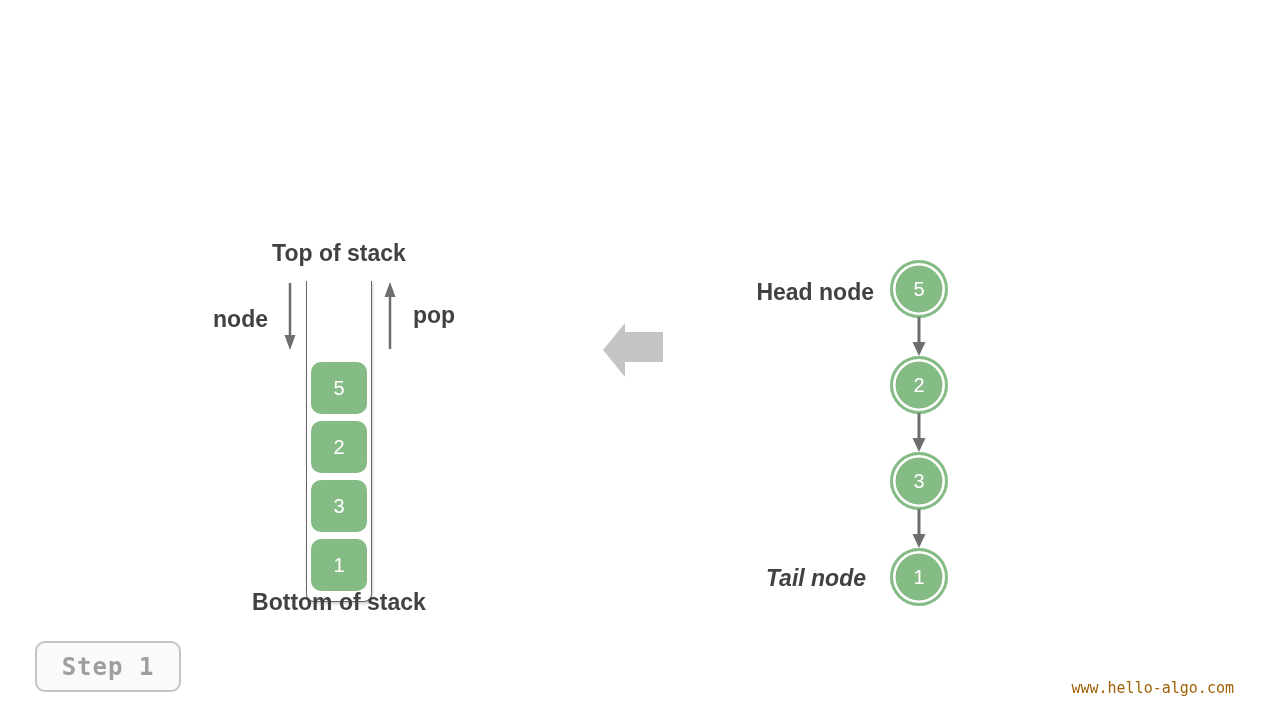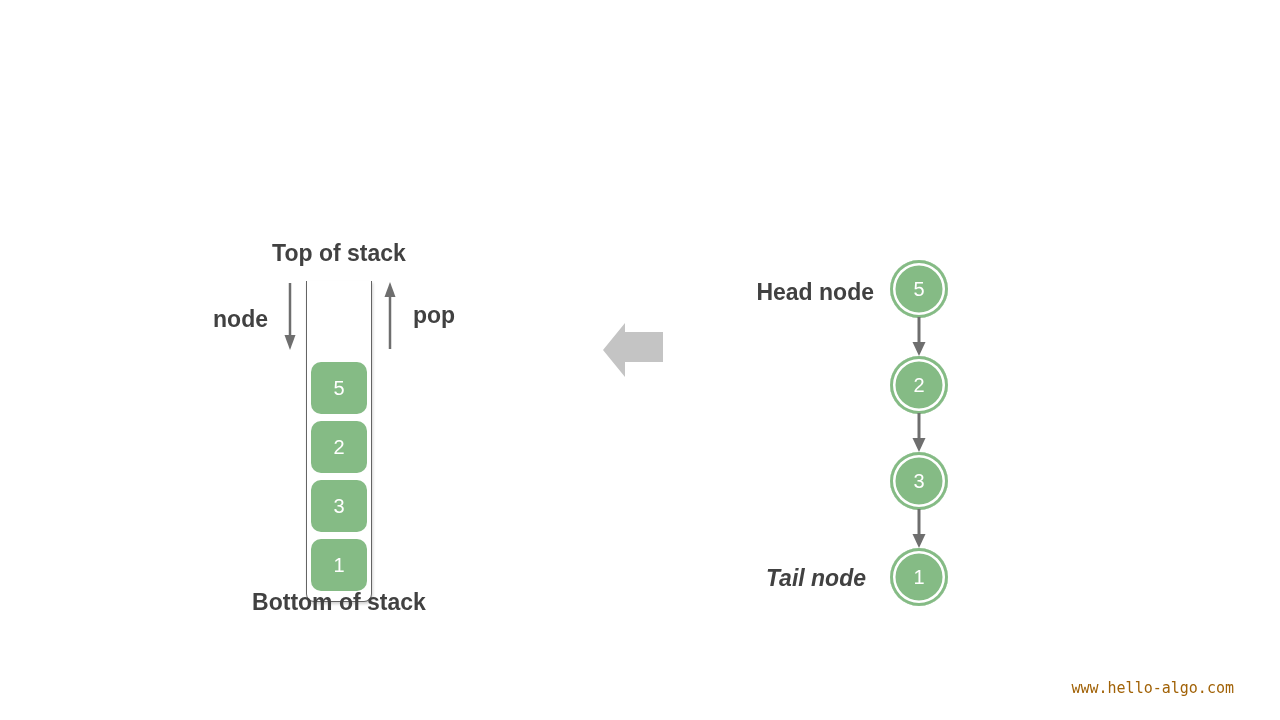--- a/index.html
+++ b/index.html
@@ -163,16 +163,17 @@
   </svg>
   <svg class="abs link-arrow link-1" width="16" height="40" viewBox="0 0 16 40">
     <line x1="8" y1="0" x2="8" y2="28" stroke="#6E6E6E" stroke-width="3"></line>
     <polygon points="8,39 1.5,25 14.5,25" fill="#6E6E6E"></polygon>
   </svg>
   <svg class="abs link-arrow link-2" width="16" height="40" viewBox="0 0 16 40">
     <line x1="8" y1="0" x2="8" y2="28" stroke="#6E6E6E" stroke-width="3"></line>
     <polygon points="8,39 1.5,25 14.5,25" fill="#6E6E6E"></polygon>
   </svg>
 
+  <div class="abs step-badge">Step 1</div>
 
   <div class="abs watermark">www.hello-algo.com</div>
 
 </div>
 
 </body></html>

